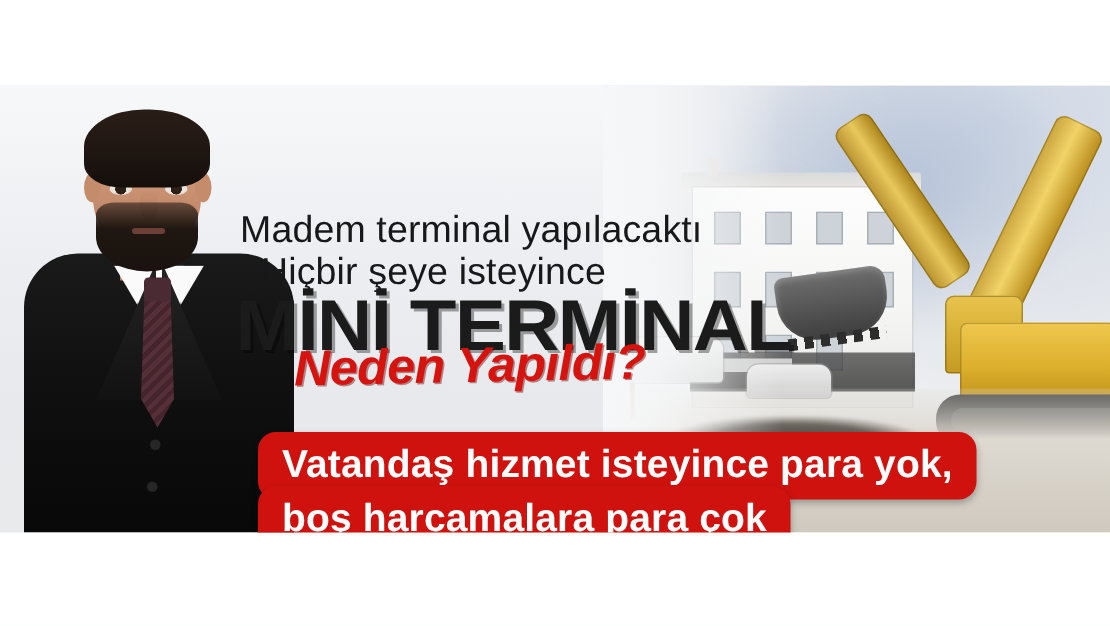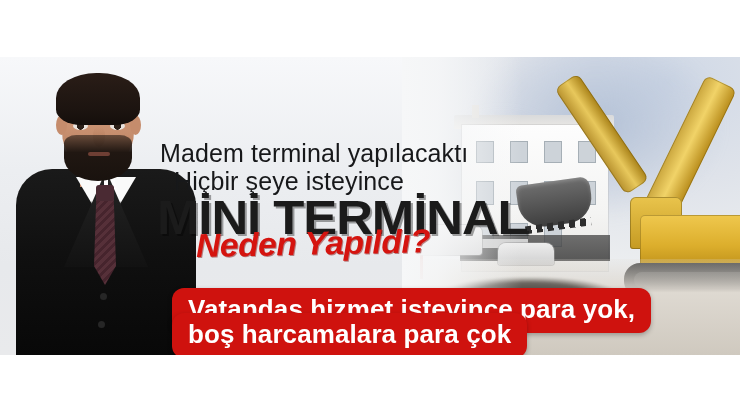--- a/index.html
+++ b/index.html
@@ -200,21 +200,21 @@
   }
 
   
   .pill{
     position:absolute;display:inline-block;background:#cf120e;color:#fff;
     font-size:26px;font-weight:700;letter-spacing:.1px;white-space:nowrap;
     padding:6px 16px 8px 16px;border-radius:12px;
     box-shadow:0 2px 5px rgba(0,0,0,.28);
   }
   .pill1{left:172px;top:231px;}
-  .pill2{left:172px;top:256px;}
+  .pill2{left:172px;top:267px;}
 </style>
 </head>
 <body>
 
 <div id="page">
 
   <div id="banner">
 
     <div class="sky"></div>
 

